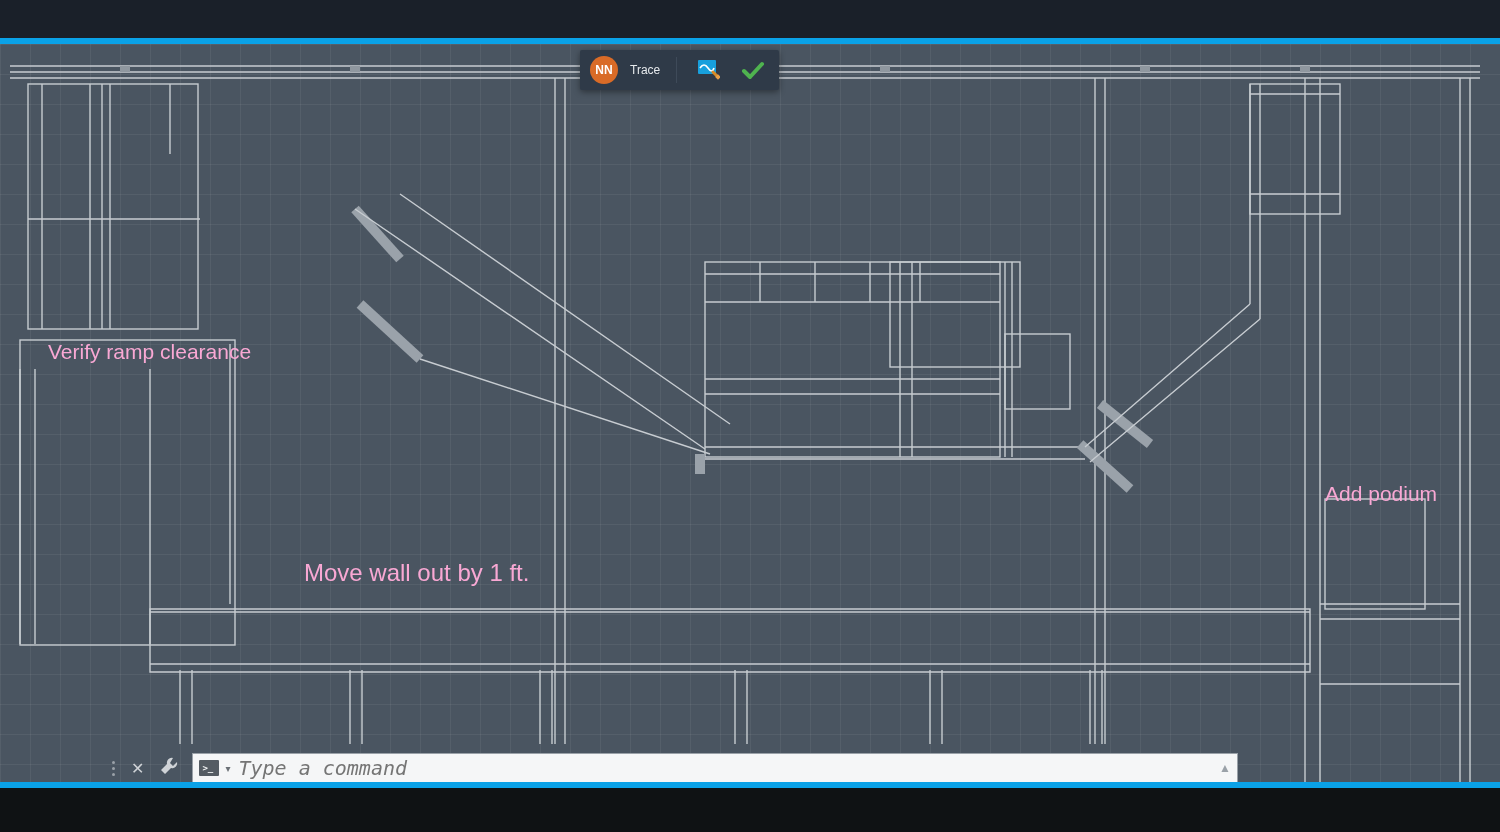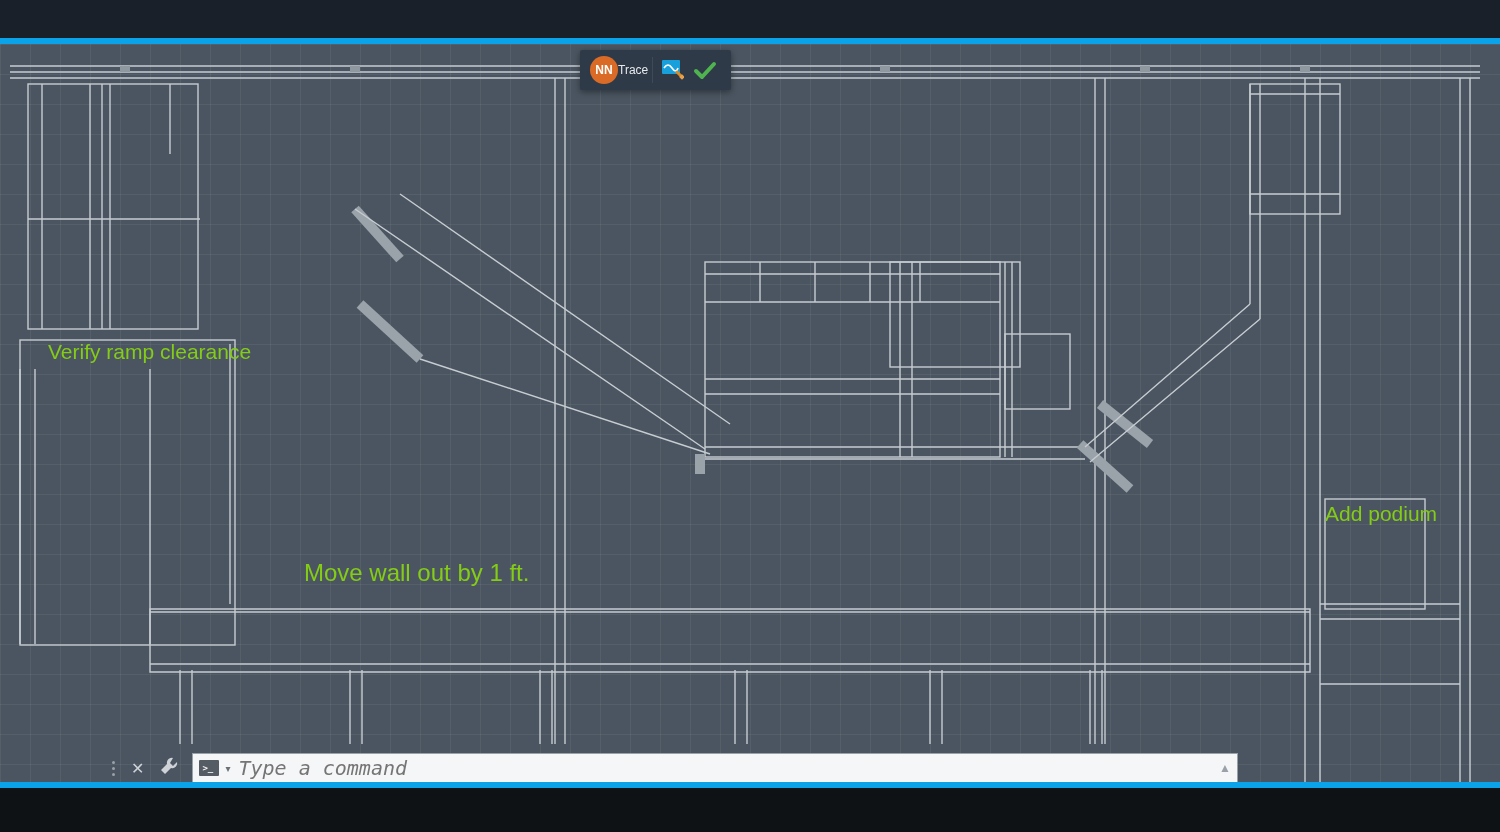--- a/index.html
+++ b/index.html
@@ -5,26 +5,26 @@
   html,body{margin:0;padding:0;width:1500px;height:832px;background:#0f1214;font-family:"Segoe UI",Arial,sans-serif;overflow:hidden}
   .titlebar{height:38px;background:#1a2029}
   .accent-bar{height:6px;background:#0aa2e8}
   .canvas-wrap{position:relative;width:1500px;height:744px;background:#4a5561;overflow:hidden}
   
   .canvas-wrap::before{content:"";position:absolute;inset:0;
     background-image:repeating-linear-gradient(to right,rgba(255,255,255,.06) 0 1px,transparent 1px 30px),
                      repeating-linear-gradient(to bottom,rgba(255,255,255,.06) 0 1px,transparent 1px 30px);
   }
   .drawing{position:absolute;inset:0;pointer-events:none}
-  .annot{position:absolute;color:#84cc16;font-size:21px;white-space:nowrap}
+  .annot{position:absolute;color:#f9a8d4;font-size:21px;white-space:nowrap}
   .annot2{font-size:24px}
 
   
   .trace-bar{position:absolute;top:6px;left:580px;height:40px;background:#2f3a48;display:flex;align-items:center;
-    border-radius:2px;box-shadow:0 2px 6px rgba(0,0,0,.4);padding:0 10px;}
+    border-radius:2px;box-shadow:0 2px 6px rgba(0,0,0,.4);padding:0 10px;gap:12px}
   .avatar{width:28px;height:28px;border-radius:50%;background:#d96b27;color:#fff;font-size:12px;font-weight:600;
     display:flex;align-items:center;justify-content:center}
   .trace-label{color:#e6e9ec;font-size:12px}
   .trace-btn{width:32px;height:32px;display:flex;align-items:center;justify-content:center;cursor:pointer}
   .trace-btn svg{display:block}
   .sep{width:1px;height:26px;background:#3e4a59;margin:0 4px}
 
   
   .cmd-wrap{position:absolute;left:108px;bottom:3px;width:1130px;height:34px;display:flex;align-items:center;gap:8px}
   .cmd-handle{display:flex;flex-direction:column;gap:3px;padding:0 4px}
@@ -116,21 +116,21 @@
 
       <path d="M900 218 V413 M912 218 V413"></path>
       <path d="M1005 218 V413 M1012 218 V413"></path>
 
       <path d="M10 742 H1490" stroke-opacity=".4"></path>
     </g>
   </svg>
 
   <div class="annot" style="left:48px;top:296px">Verify ramp clearance</div>
   <div class="annot annot2" style="left:304px;top:515px">Move wall out by 1 ft.</div>
-  <div class="annot" style="left:1325px;top:458px">Add podium</div>
+  <div class="annot" style="left:1325px;top:438px">Add podium</div>
 
   <div class="trace-bar">
     <div class="avatar">NN</div>
     <div class="trace-label">Trace</div>
     <div class="sep"></div>
     <div class="trace-btn">
       <svg width="22" height="20" viewBox="0 0 22 20">
         <rect x="0" y="0" width="18" height="14" rx="1" fill="#18a0dd"></rect>
         <path d="M2 8 Q6 2 10 8 T16 8" stroke="#fff" stroke-width="1.6" fill="none"></path>
         <path d="M15 12 L20 17" stroke="#d98b27" stroke-width="3" stroke-linecap="round"></path>

